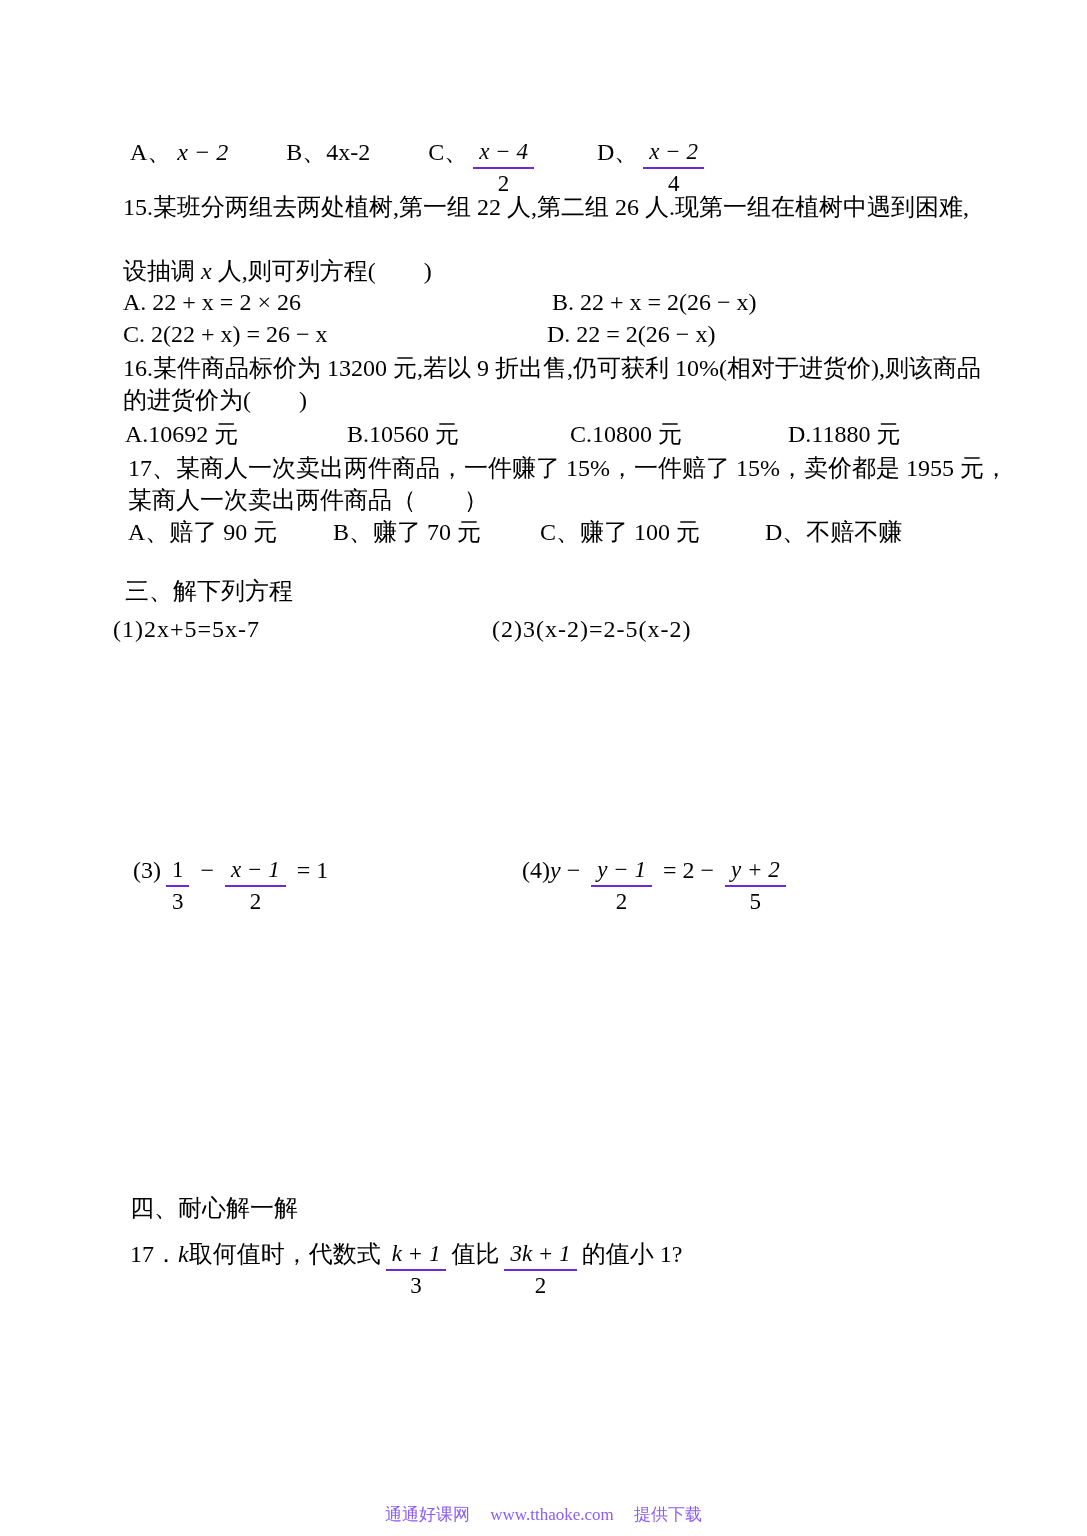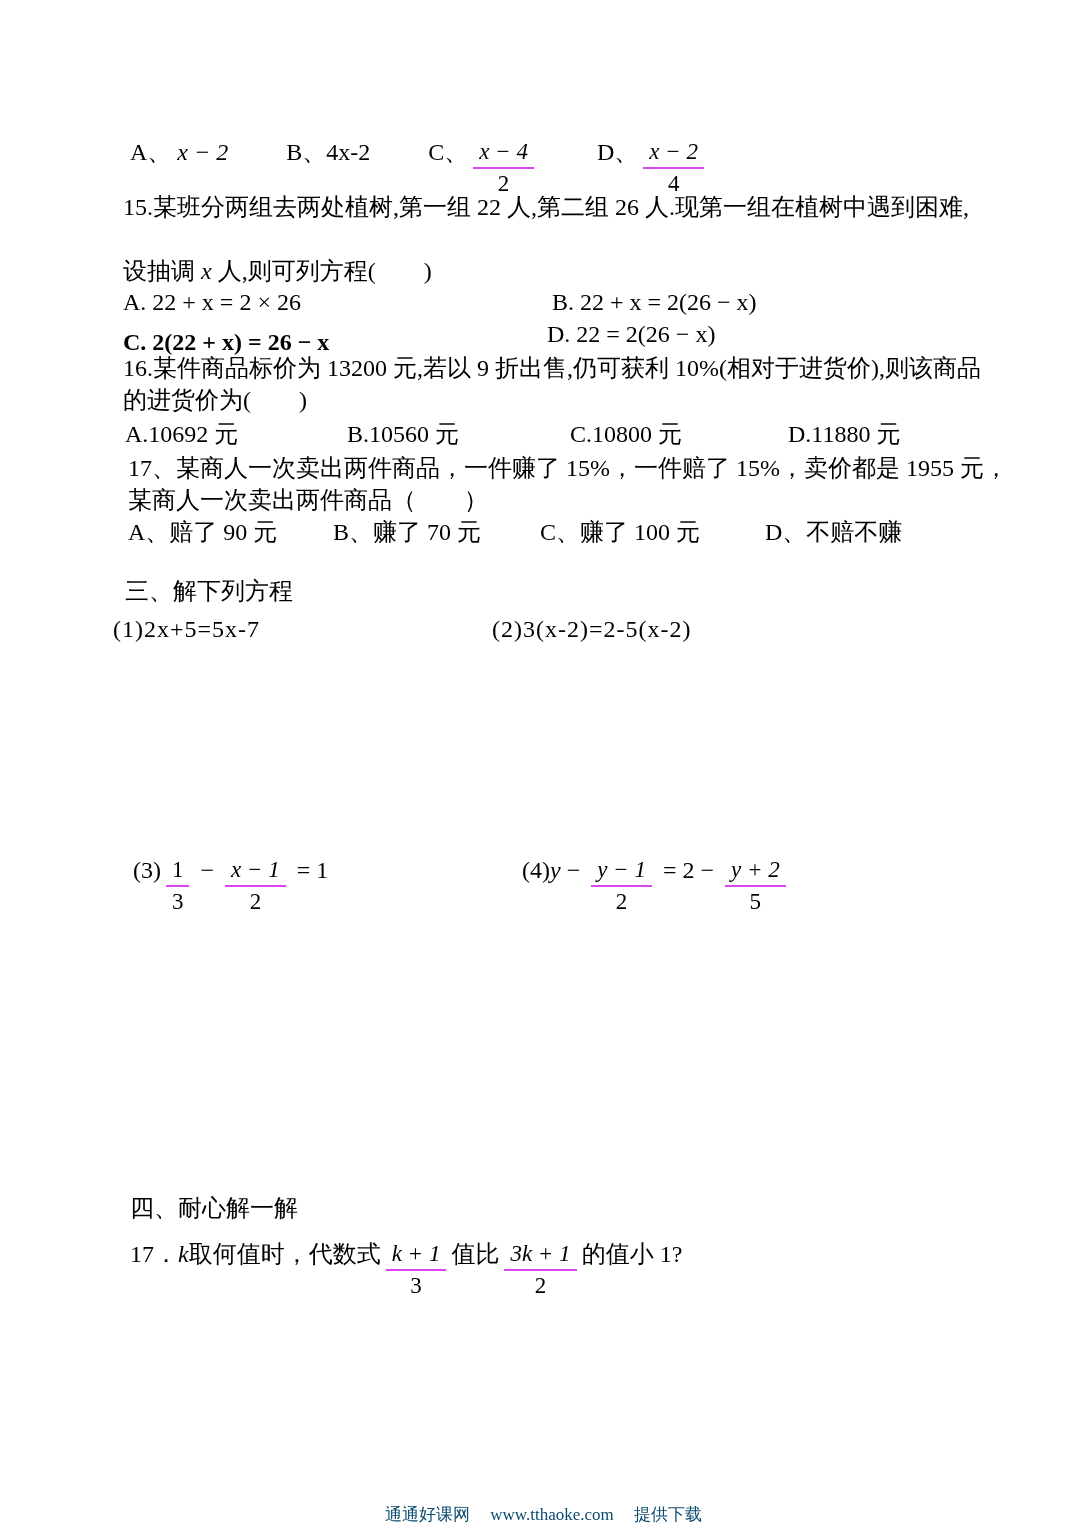--- a/index.html
+++ b/index.html
@@ -24,28 +24,28 @@
   .frac {
     display: inline-flex;
     flex-direction: column;
     align-items: center;
     vertical-align: middle;
     margin: 0 5px;
     font-size: 23px;
     line-height: 1.2;
     text-align: center;
   }
-  .frac .num { display: block; padding: 0 6px 1px 6px; border-bottom: 2px solid #d946ef; margin-top: 31px; }
+  .frac .num { display: block; padding: 0 6px 1px 6px; border-bottom: 2px solid #6d28d9; margin-top: 31px; }
   .frac .den { display: block; padding: 1px 6px 0 6px; }
   .op { margin: 0 6px; }
   .footer {
     width: 1087px; left: 0;
     text-align: center;
     font-size: 17px;
-    color: #0c4a6e;
+    color: #8b5cf6;
   }
   .footer span { margin: 0 8px; }
 </style>
 </head>
 <body>
 
 <div class="doc">
 
   <div class="abs row t2" style="top:118px; left:130px; height:68px; column-gap:58px;">
     <span class="row">
@@ -70,21 +70,21 @@
         <span class="den">4</span>
       </span>
     </span>
   </div>
 
   <div class="abs t" style="top:192px; left:123px;">15.某班分两组去两处植树,第一组 22 人,第二组 26 人.现第一组在植树中遇到困难,</div>
   <div class="abs t" style="top:256px; left:123px;"><span>设抽调 </span><span class="it">x</span><span> 人,则可列方程(　　)</span></div>
 
   <div class="abs t2" style="top:288px; left:123px;">A. 22 + x = 2 × 26</div>
   <div class="abs t2" style="top:288px; left:552px;">B. 22 + x = 2(26 − x)</div>
-  <div class="abs t2" style="top:328px; left:123px;font-weight:bold;">C. 2(22 + x) = 26 − x</div>
+  <div class="abs t2" style="top:320px; left:123px;">C. 2(22 + x) = 26 − x</div>
   <div class="abs t2" style="top:320px; left:547px;">D. 22 = 2(26 − x)</div>
 
   <div class="abs t" style="top:353px; left:123px;">16.某件商品标价为 13200 元,若以 9 折出售,仍可获利 10%(相对于进货价),则该商品</div>
   <div class="abs t" style="top:385px; left:123px;">的进货价为(　　)</div>
 
   <div class="abs t" style="top:419px; left:125px;">A.10692 元</div>
   <div class="abs t" style="top:419px; left:347px;">B.10560 元</div>
   <div class="abs t" style="top:419px; left:570px;">C.10800 元</div>
   <div class="abs t" style="top:419px; left:788px;">D.11880 元</div>
 

